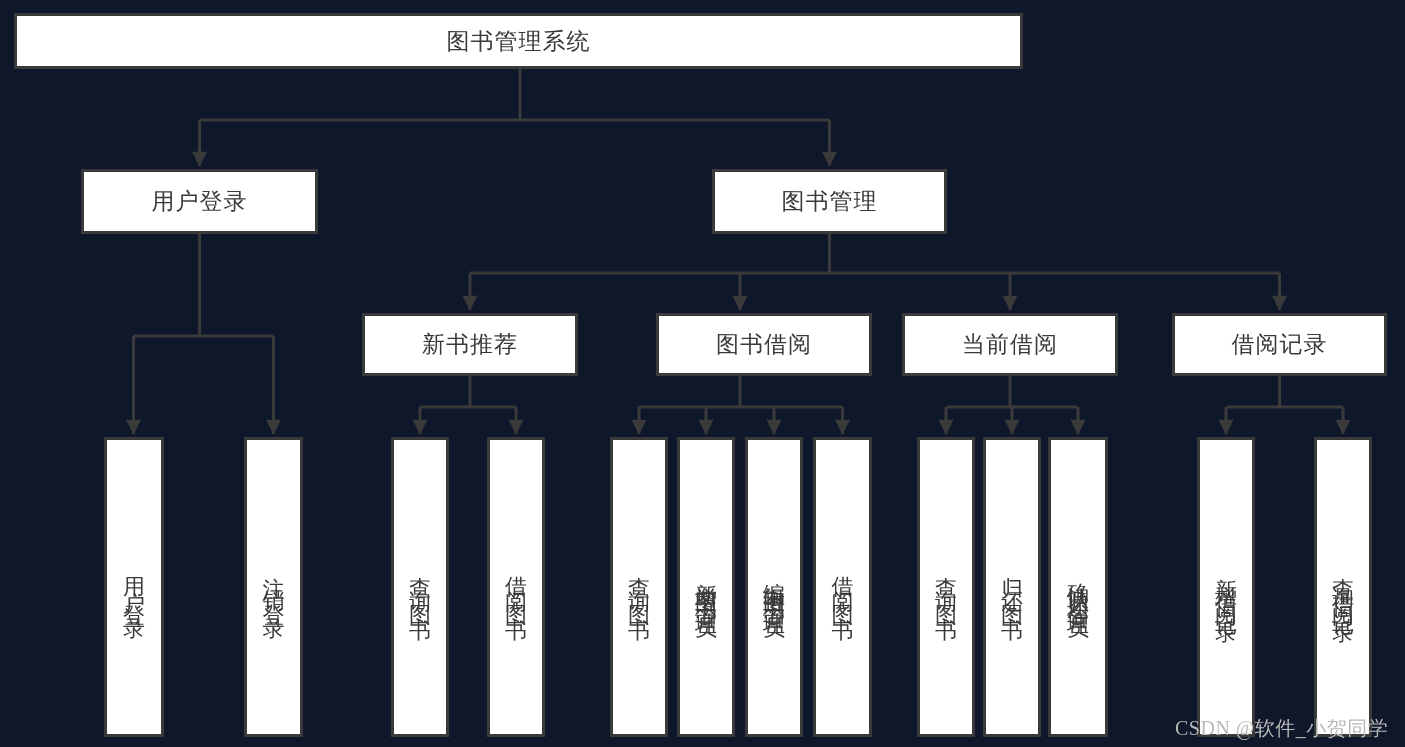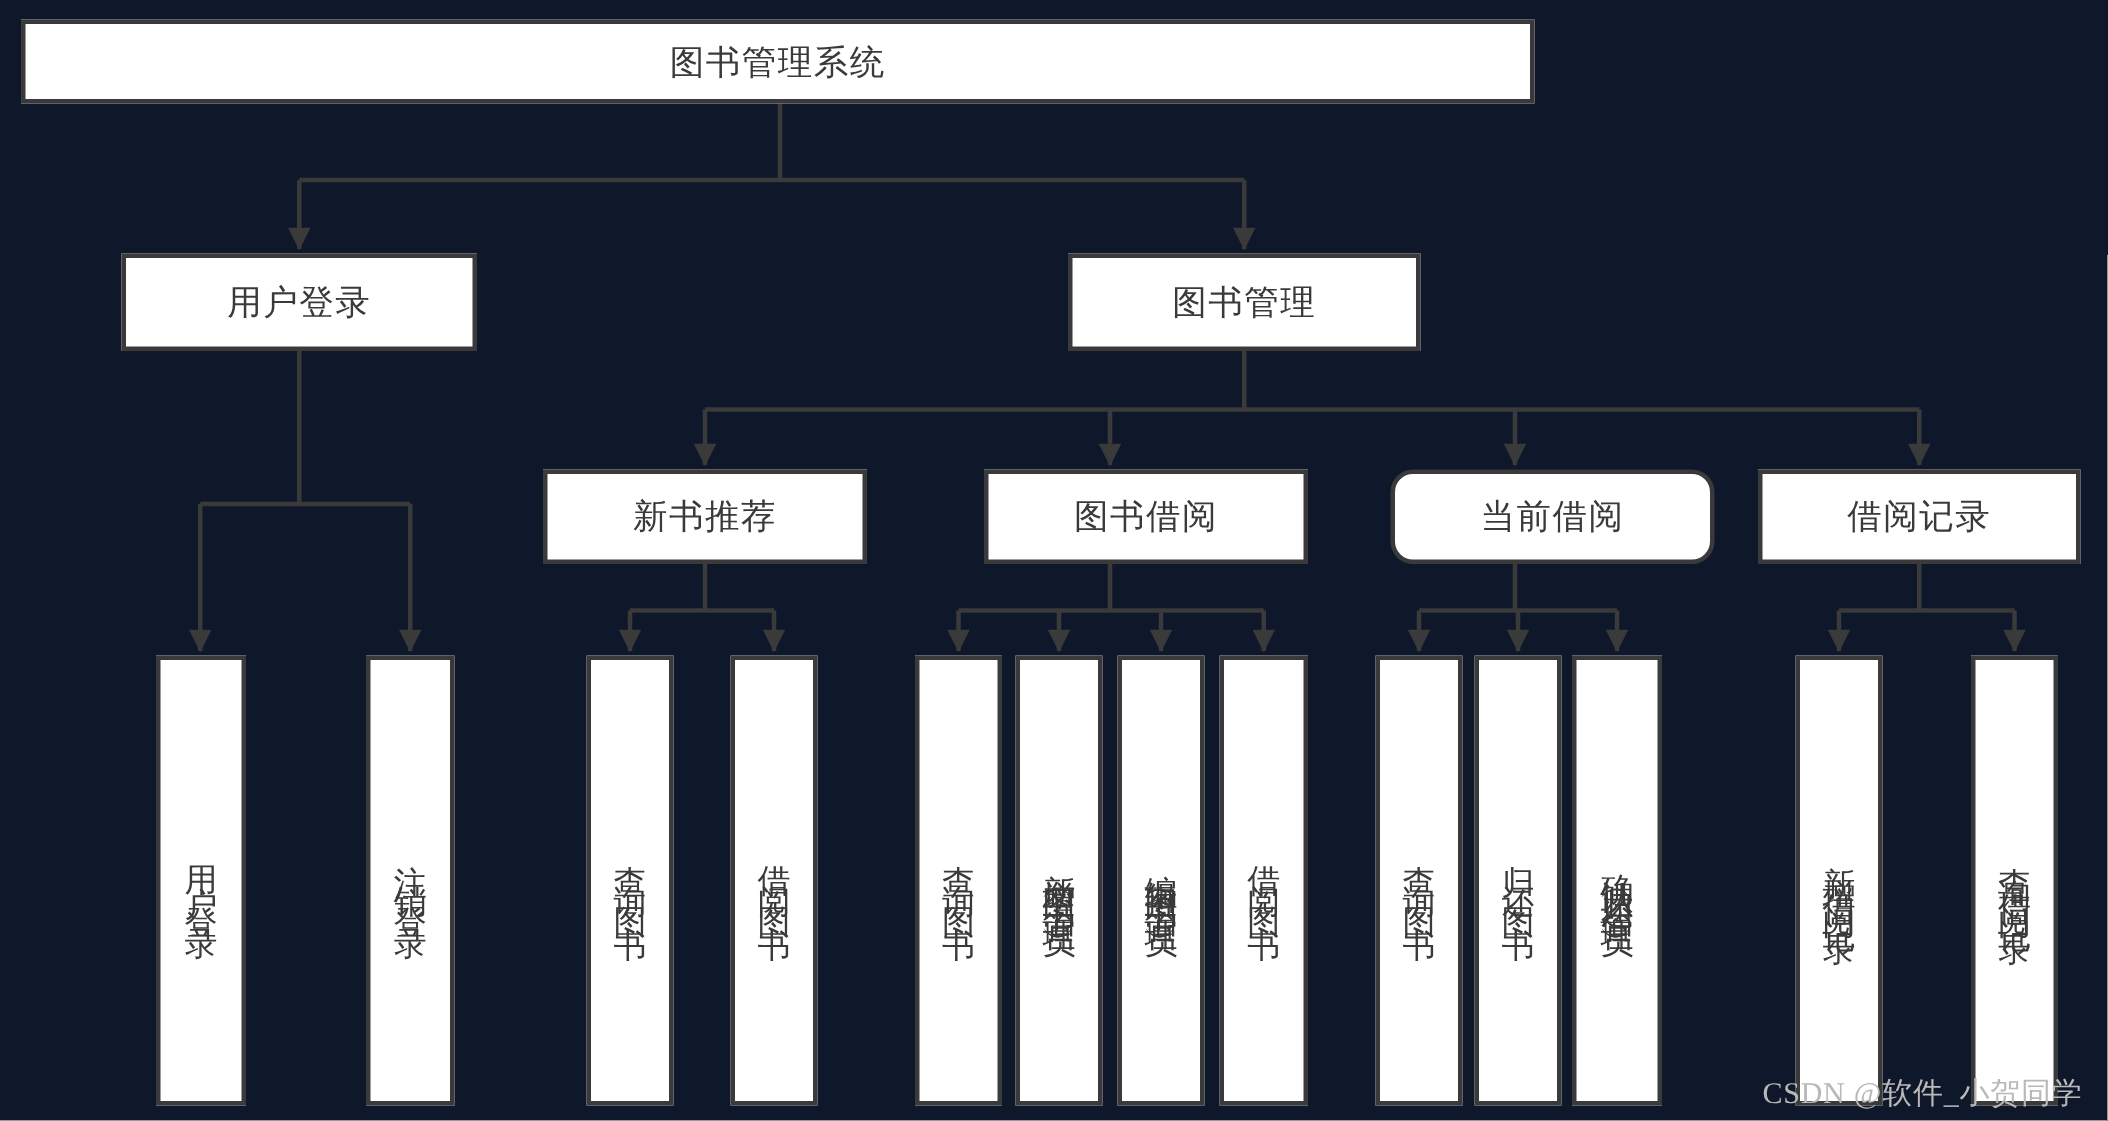--- a/index.html
+++ b/index.html
@@ -23,21 +23,21 @@
     display:flex;align-items:center;justify-content:center;
     font-size:23px;
     letter-spacing:1px;
     white-space:nowrap;
   }
   .root{left:14px;top:13px;width:1009px;height:56px;}
   .l2a{left:81px;top:169px;width:237px;height:65px;}
   .l2b{left:712px;top:169px;width:235px;height:65px;}
   .l3a{left:362px;top:313px;width:216px;height:63px;}
   .l3b{left:656px;top:313px;width:216px;height:63px;}
-  .l3c{left:927px;top:313px;width:216px;height:63px;border-radius:15px;}
+  .l3c{left:902px;top:313px;width:216px;height:63px;}
   .l3d{left:1172px;top:313px;width:215px;height:63px;}
 
   .leaf{
     position:absolute;
     box-sizing:border-box;
     top:437px;height:300px;
     border:3px solid #3a3a3a;
     background:#fff;
     display:flex;align-items:center;justify-content:center;
     font-size:22px;

